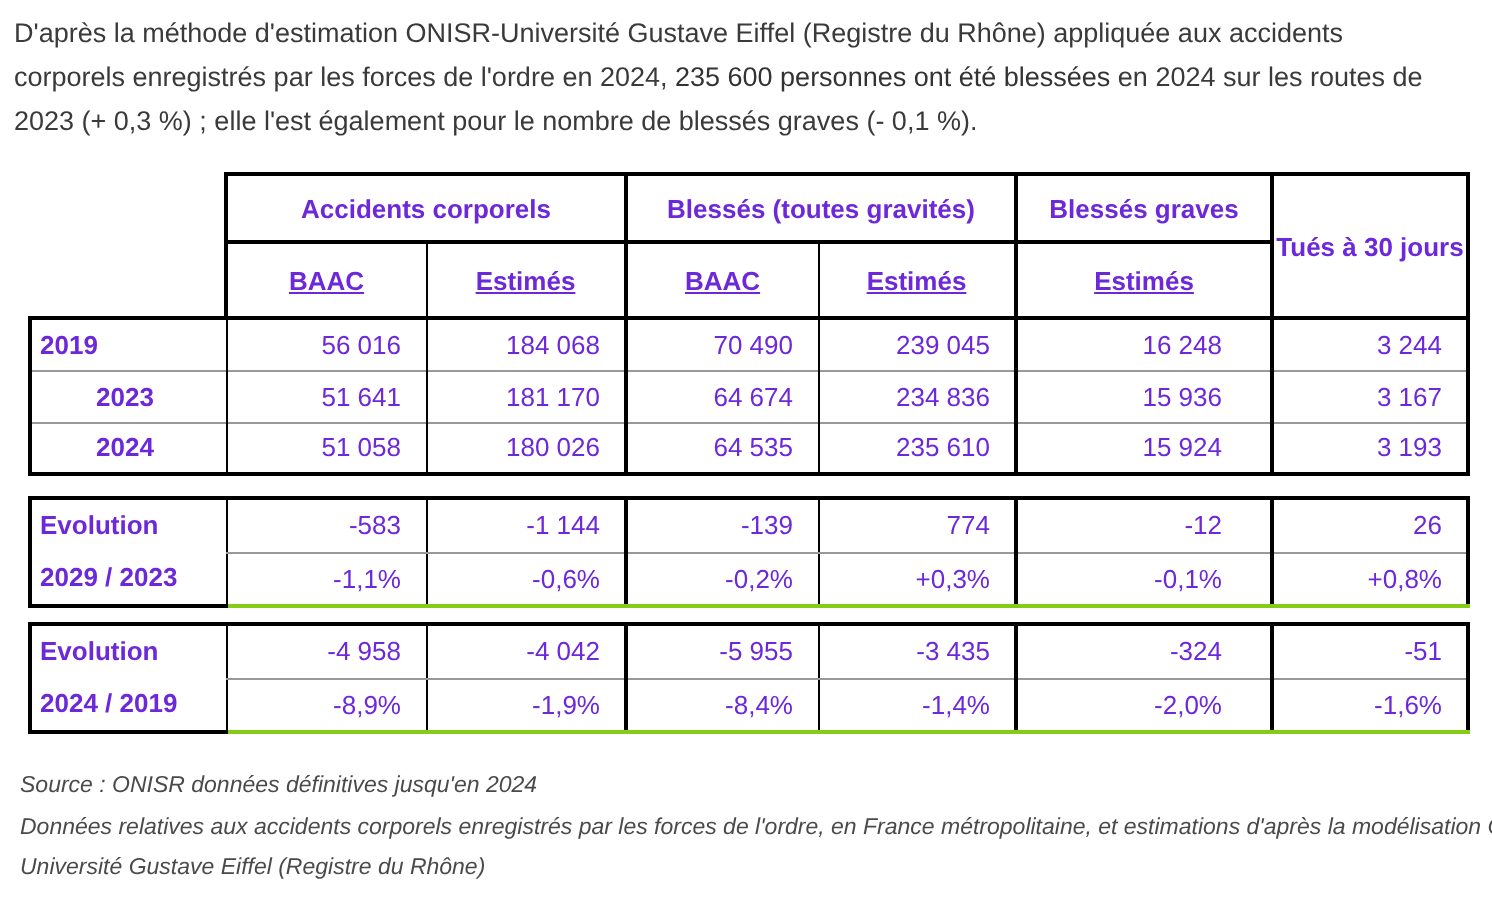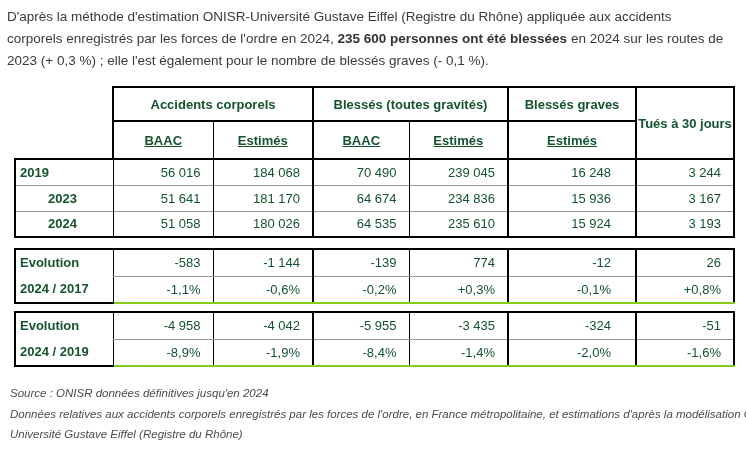--- a/index.html
+++ b/index.html
@@ -15,29 +15,29 @@
   
   .intro {
     margin: 6px 0 0 7px;
     width: 738px;
     overflow: hidden;
     font-size: 13.5px;
     line-height: 22px;
     color: #3a3a3a;
   }
   .intro .line { white-space: nowrap; overflow: hidden; }
-  .intro b { font-weight: bold; color: #333333; }
+  .intro b { font-weight: normal; color: #333333; }
 
   
   .tbl {
     border-collapse: collapse;
     table-layout: fixed;
     margin-left: 14px;
     font-size: 13px;
-    color: #14532d;
+    color: #6d28d9;
   }
   .tbl.main { margin-top: 14px; }
   .tbl.evo1 { margin-top: 10px; }
   .tbl.evo2 { margin-top: 7px; }
 
   col.c0 { width: 98px; }
   col.c1 { width: 100px; }
   col.c2 { width: 100px; }
   col.c3 { width: 96px; }
   col.c4 { width: 99px; }
@@ -196,21 +196,21 @@
       <col class="c2">
       <col class="c3">
       <col class="c4">
       <col class="c5">
       <col class="c6">
   </colgroup>
   <tbody>
       <tr class="r-val">
     <th class="lab" rowspan="2">
       <div class="lab-line">Evolution</div>
-      <div class="lab-line">2024 / 2017</div>
+      <div class="lab-line">2029 / 2023</div>
     </th>
     <td class="bl-thin">-583</td>
     <td class="bl-thin">-1 144</td>
     <td class="bl-thick">-139</td>
     <td class="bl-thin">774</td>
     <td class="bl-thick wide-pad">-12</td>
     <td class="bl-thick br-thick">26</td>
   </tr>
   <tr class="r-pct">
     <td class="bl-thin">-1,1%</td>

